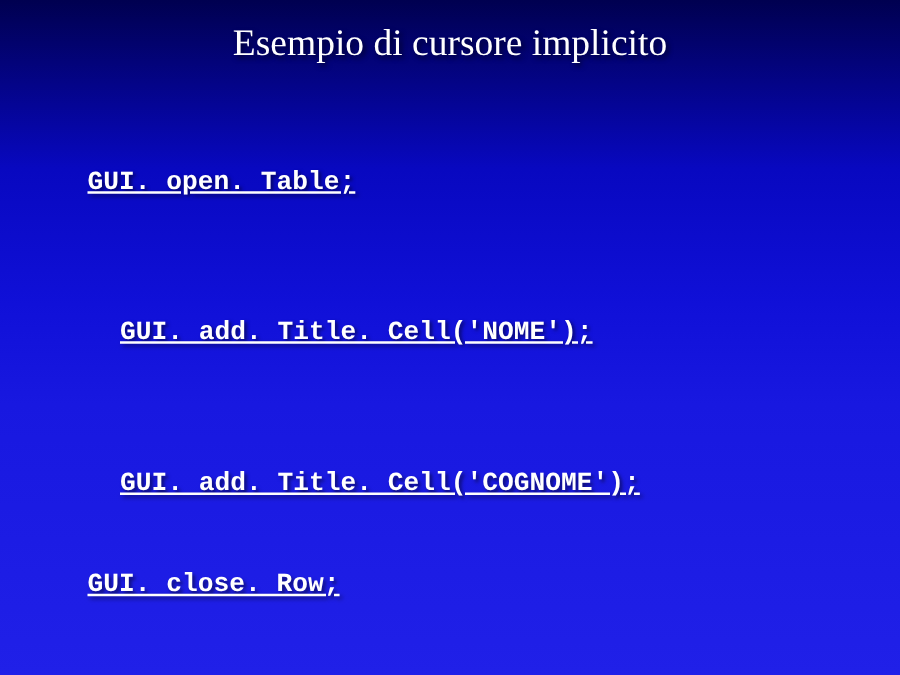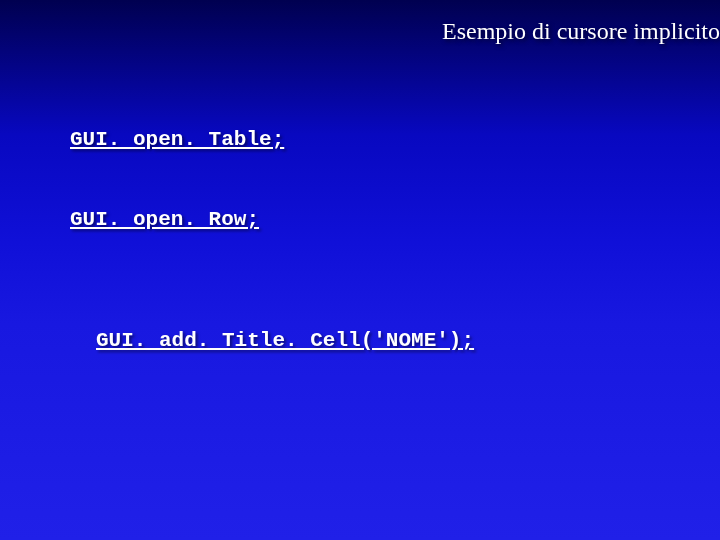--- a/index.html
+++ b/index.html
@@ -14,22 +14,22 @@
     font-family: "Times New Roman", Times, serif;
   }
   .slide {
     width: 720px;
     height: 540px;
     box-sizing: border-box;
     padding-top: 18px;
   }
   .title {
     color: #fff;
-    font-size: 24px;
-    text-align: right;
+    font-size: 30px;
+    text-align: center;
     margin: 0 0 28px 0;
     font-weight: normal;
     text-shadow: 2px 2px 4px rgba(0,0,0,0.6);
   }
   .code {
     color: #fff;
     font-family: "Courier New", Courier, monospace;
     font-size: 21px;
     font-weight: bold;
     line-height: 1.28;
@@ -41,22 +41,23 @@
   .indent1 { padding-left: 26px; margin-top: 40px; }
 </style>
 </head>
 <body>
 
 <div class="slide">
   <h1 class="title">Esempio di cursore implicito</h1>
 
   <div class="code">
     <div>GUI. open. Table;</div>
-    <div>GUI. open. Row;</div>
     <div class="indent1">GUI. add. Title. Cell('NOME');</div>
+    <div class="indent1">GUI. add. Title. Cell('COGNOME');</div>
+    <div>GUI. close. Row;</div>
     
     
     
     
     
     
     
     
     
     

